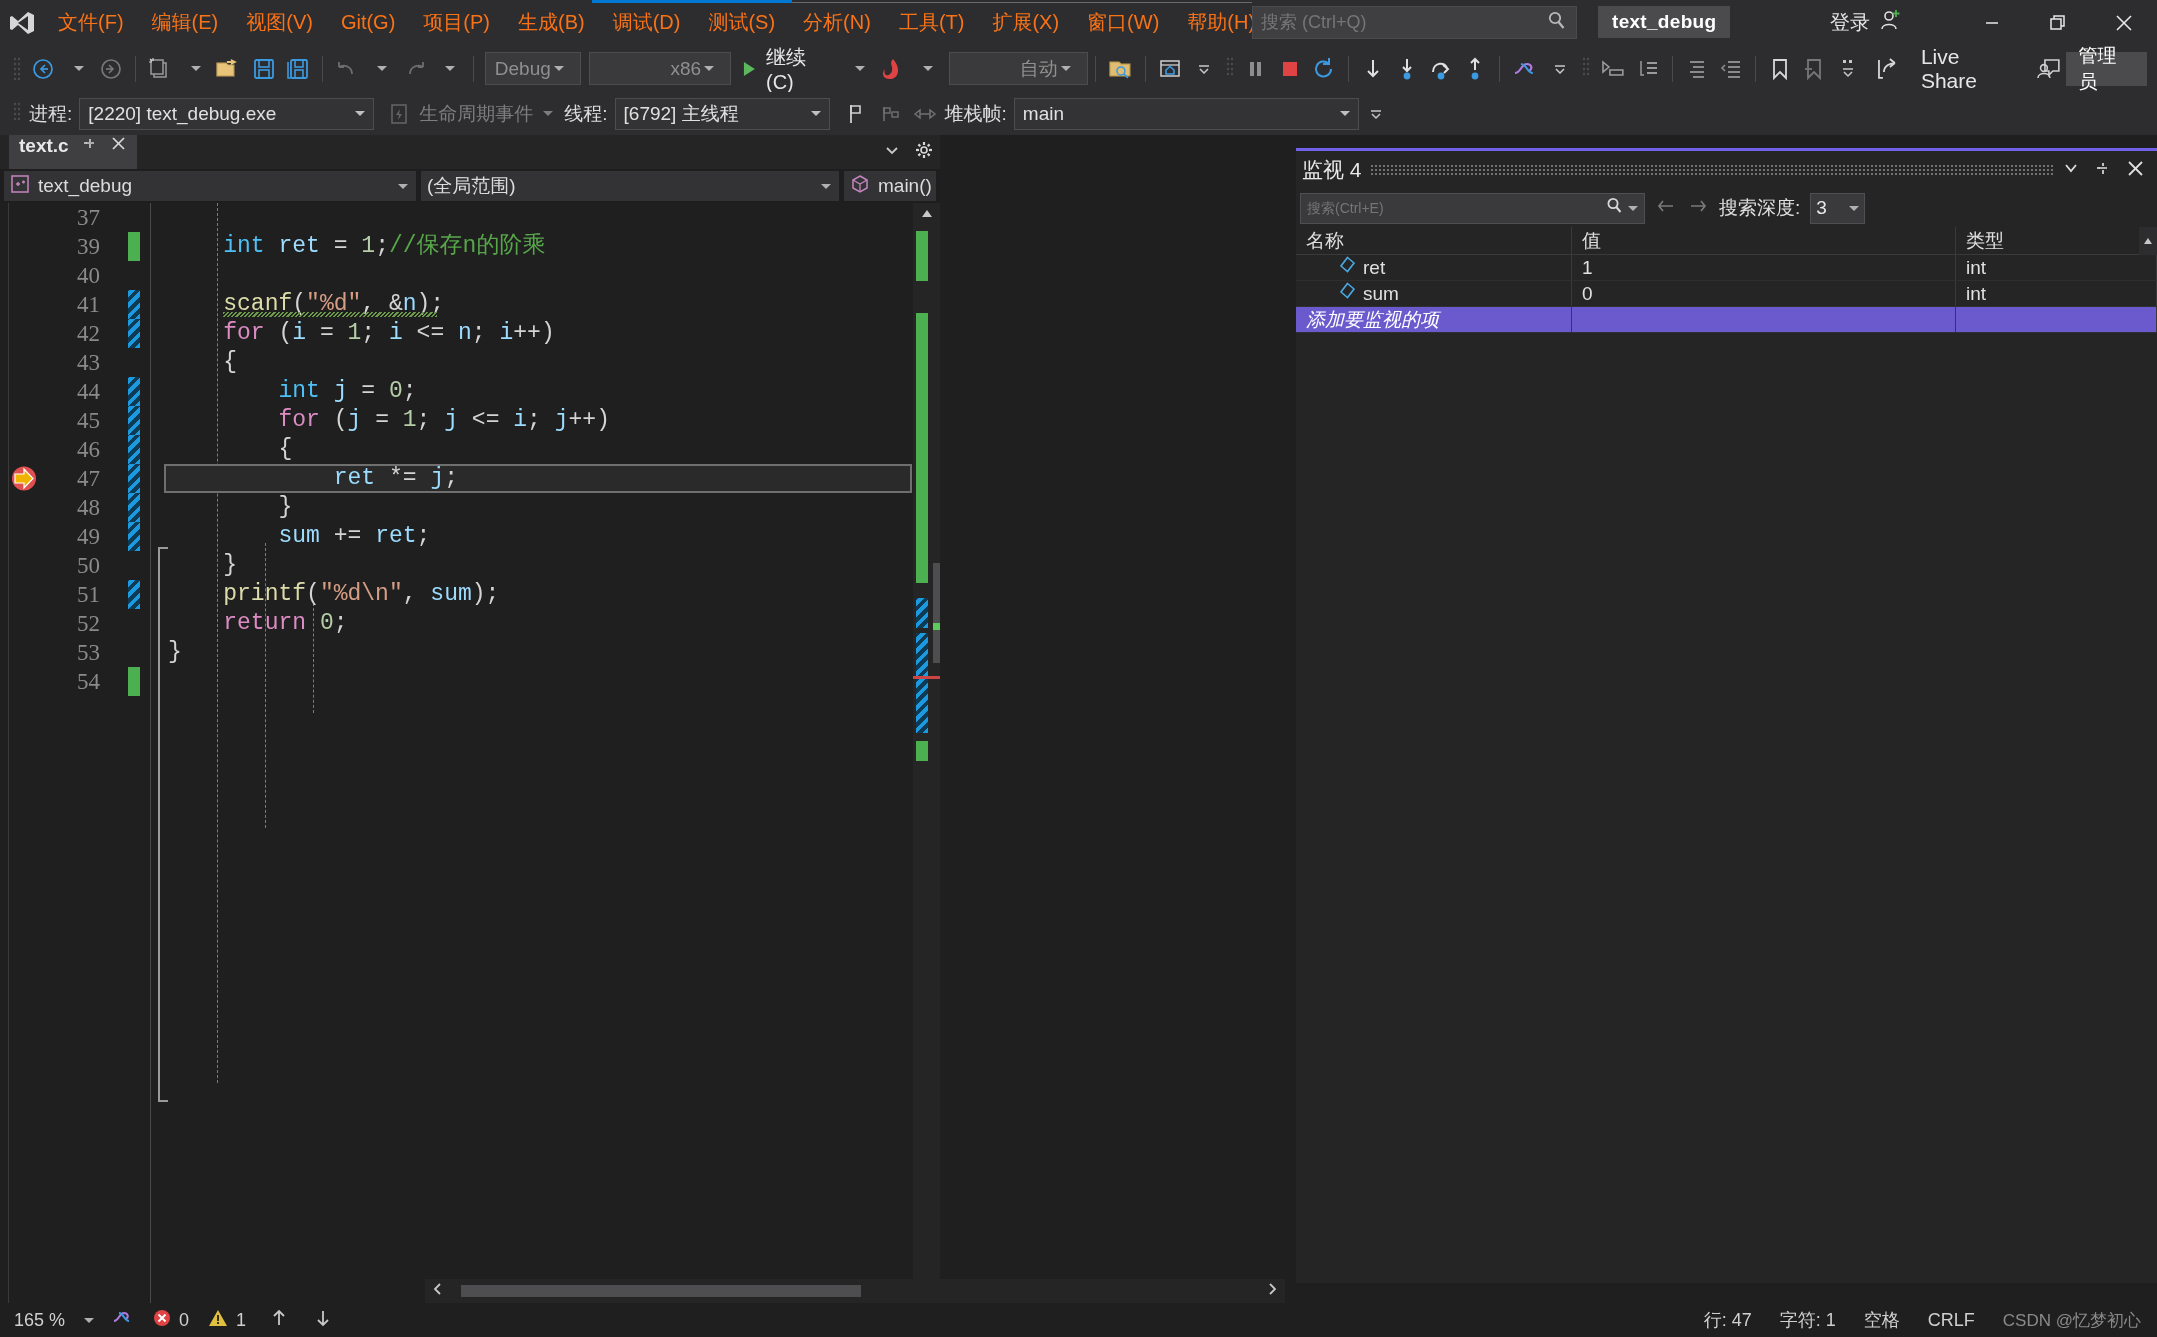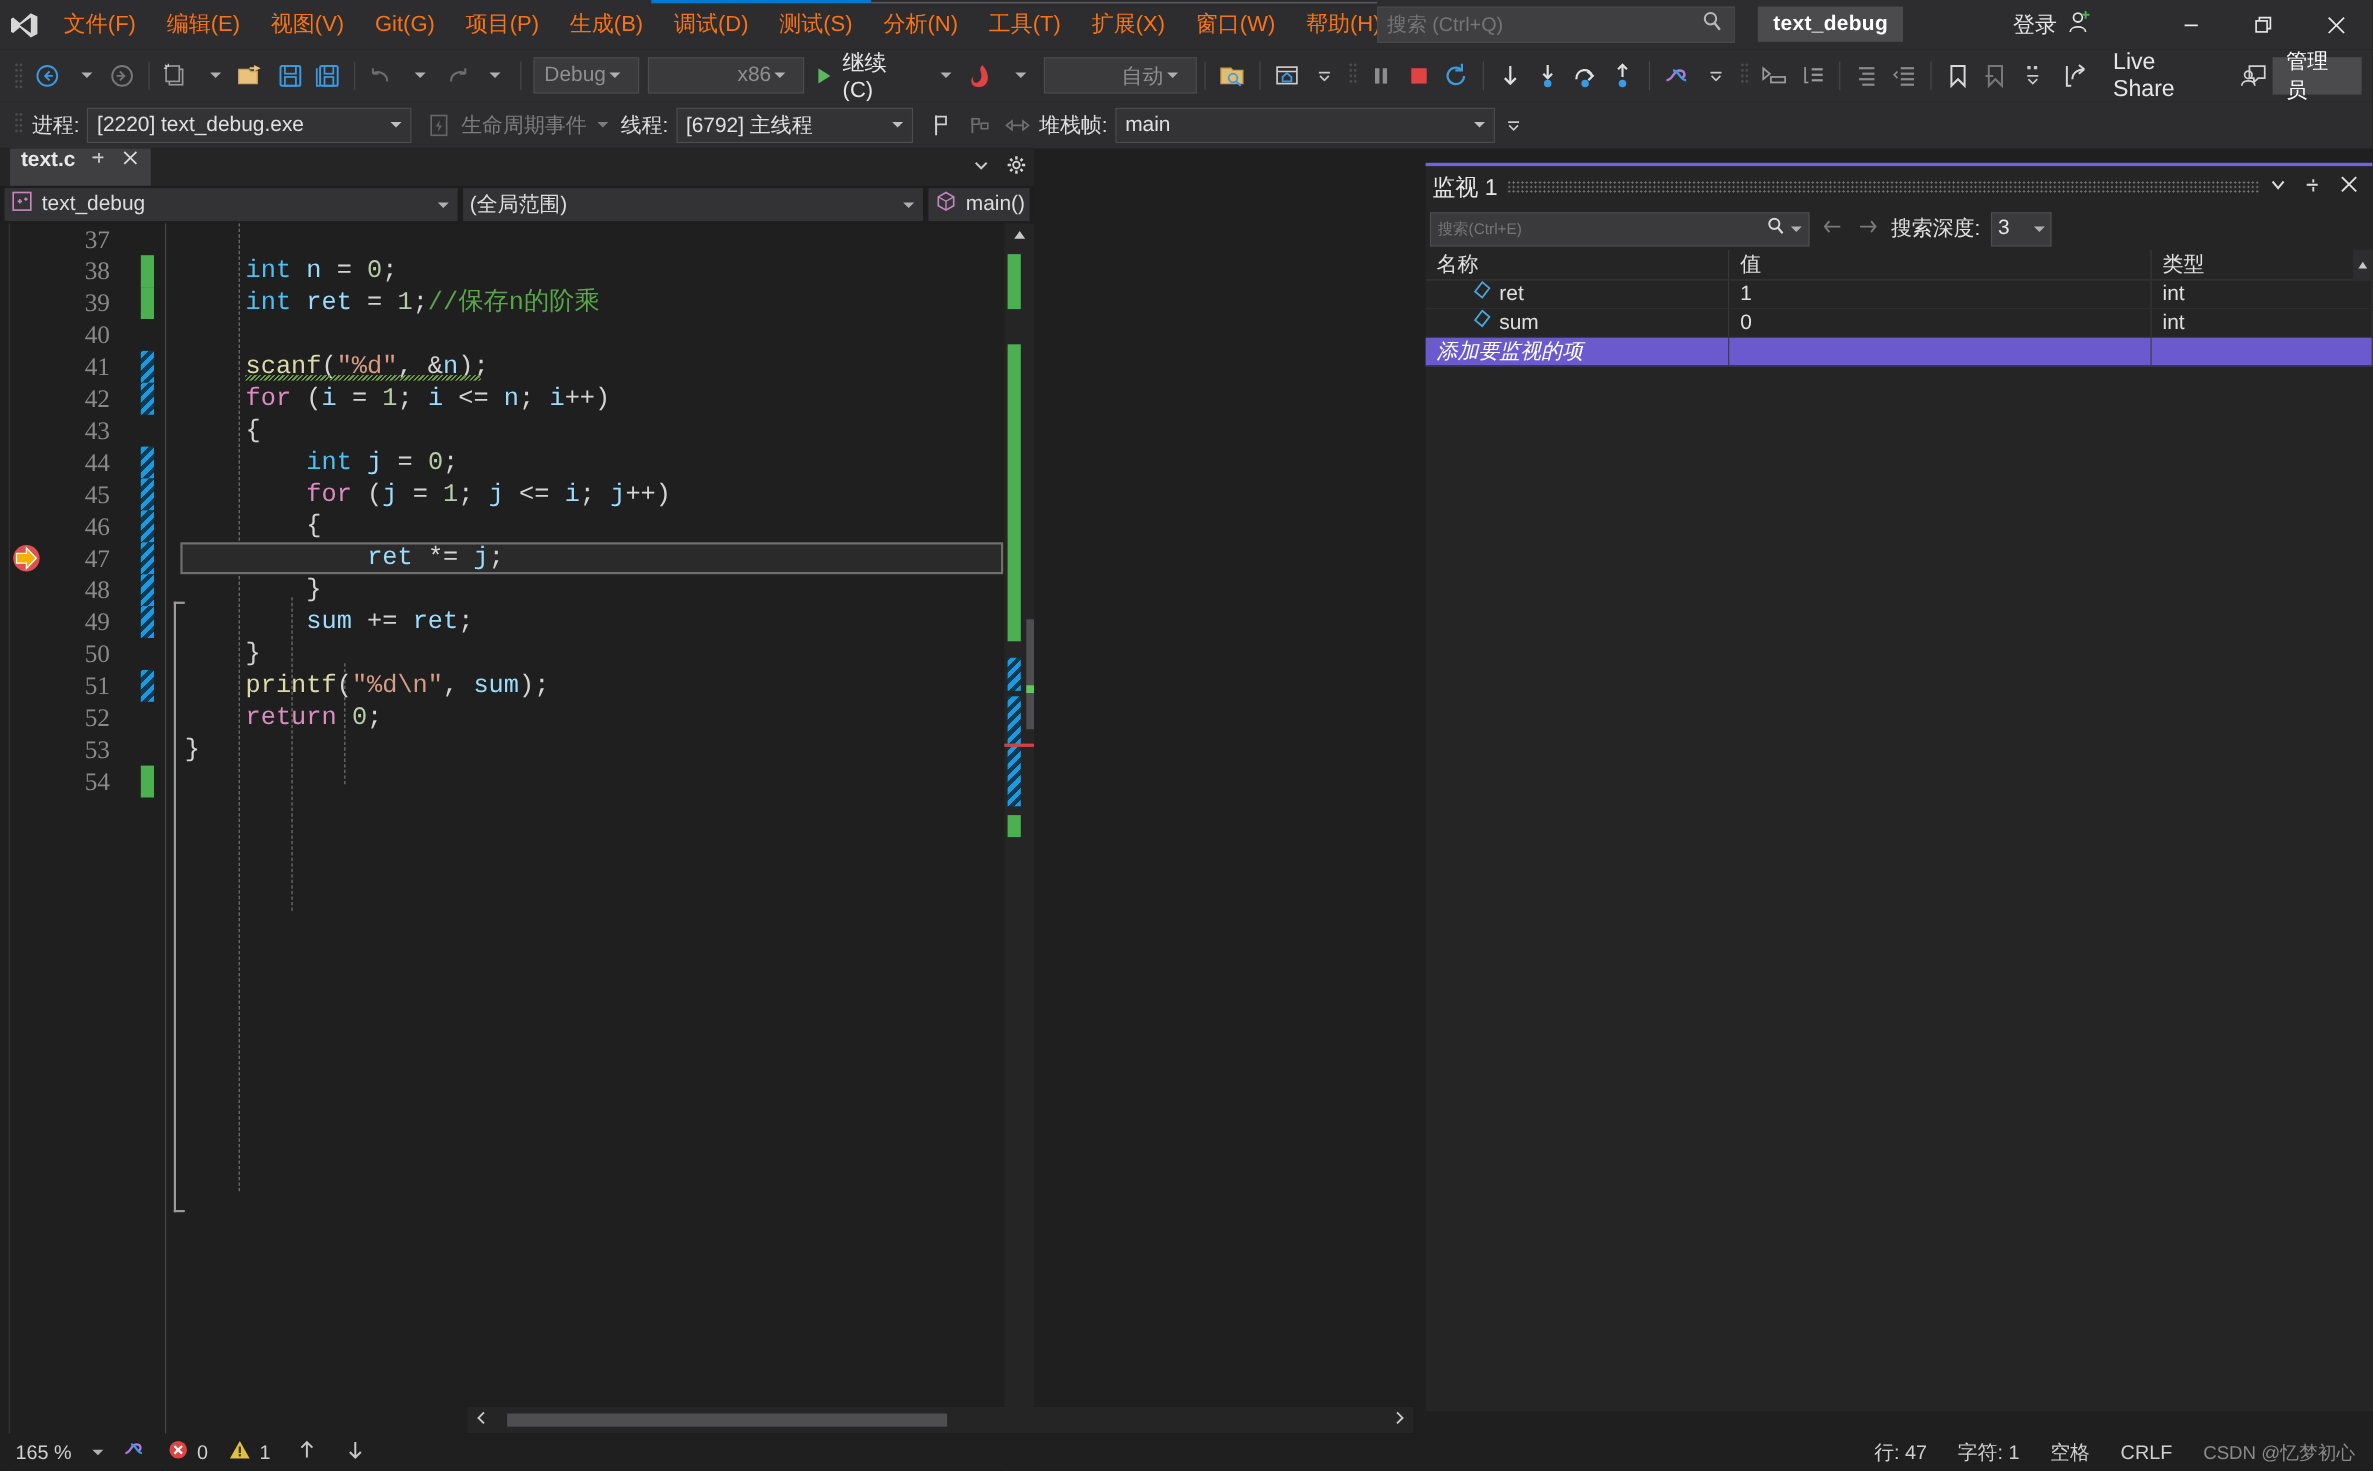--- a/index.html
+++ b/index.html
@@ -759,25 +759,20 @@
       <div class="guide" style="left:265px;top:340px;height:285px;"></div>
       <div class="guide" style="left:313px;top:400px;height:110px;"></div>
 
       <div style="position:absolute;left:158px;top:344px;width:10px;height:555px;border-left:2px solid #9a9a9a;border-top:2px solid #9a9a9a;border-bottom:2px solid #9a9a9a;"></div>
 
       <div id="code-lines">
           <div class="code-row">
             <div class="ln">37</div>
           </div>
           <div class="code-row">
-            <div class="ln">38</div>
-            <div class="change-green"></div>
-            <div class="codetext"><span class="pnc"> </span><span class="pnc"> </span><span class="pnc"> </span><span class="pnc"> </span><span class="type">int</span><span class="pnc"> </span><span class="var">n</span><span class="pnc"> </span><span class="pnc">=</span><span class="pnc"> </span><span class="num">0</span><span class="pnc">;</span></div>
-          </div>
-          <div class="code-row">
             <div class="ln">39</div>
             <div class="change-green"></div>
             <div class="codetext"><span class="pnc"> </span><span class="pnc"> </span><span class="pnc"> </span><span class="pnc"> </span><span class="type">int</span><span class="pnc"> </span><span class="var">ret</span><span class="pnc"> </span><span class="pnc">=</span><span class="pnc"> </span><span class="num">1</span><span class="pnc">;</span><span class="cmt">//保存n的阶乘</span></div>
           </div>
           <div class="code-row">
             <div class="ln">40</div>
           </div>
           <div class="code-row">
             <div class="ln">41</div>
             <div class="change-blue"></div>
@@ -869,21 +864,21 @@
       <div class="sm-mark" style="top:430px;height:100px;background:repeating-linear-gradient(-45deg,#1b9ae0 0 4px,#0d3b55 4px 8px)"></div>
       <div class="sm-mark" style="top:538px;height:20px;background:#4caf50"></div>
       <div class="sm-red" style="top:473px"></div>
       <div class="sm-thumb" style="top:360px;height:100px"></div>
       <div style="position:absolute;left:20px;top:420px;width:7px;height:7px;background:#5ccb5c"></div>
     </div>
   </div>
 
   <div class="watch">
     <div class="watch-title">
-      <span class="t">监视 1</span>
+      <span class="t">监视 4</span>
       <span class="dots"></span>
       <span class="watch-tools">
         <span>
           <svg width="18" height="16" viewBox="0 0 18 16">
               <path d="M4 5 l5 6 l5 -6" fill="none" stroke="#dcdcdc" stroke-width="1.8"></path>
             </svg>
         </span>
         <span>
           <svg width="18" height="18" viewBox="0 0 18 18">
               <path d="M5 9 h8 M9 4 v3 M9 11 v4" stroke="#dcdcdc" stroke-width="1.7" fill="none"></path>

